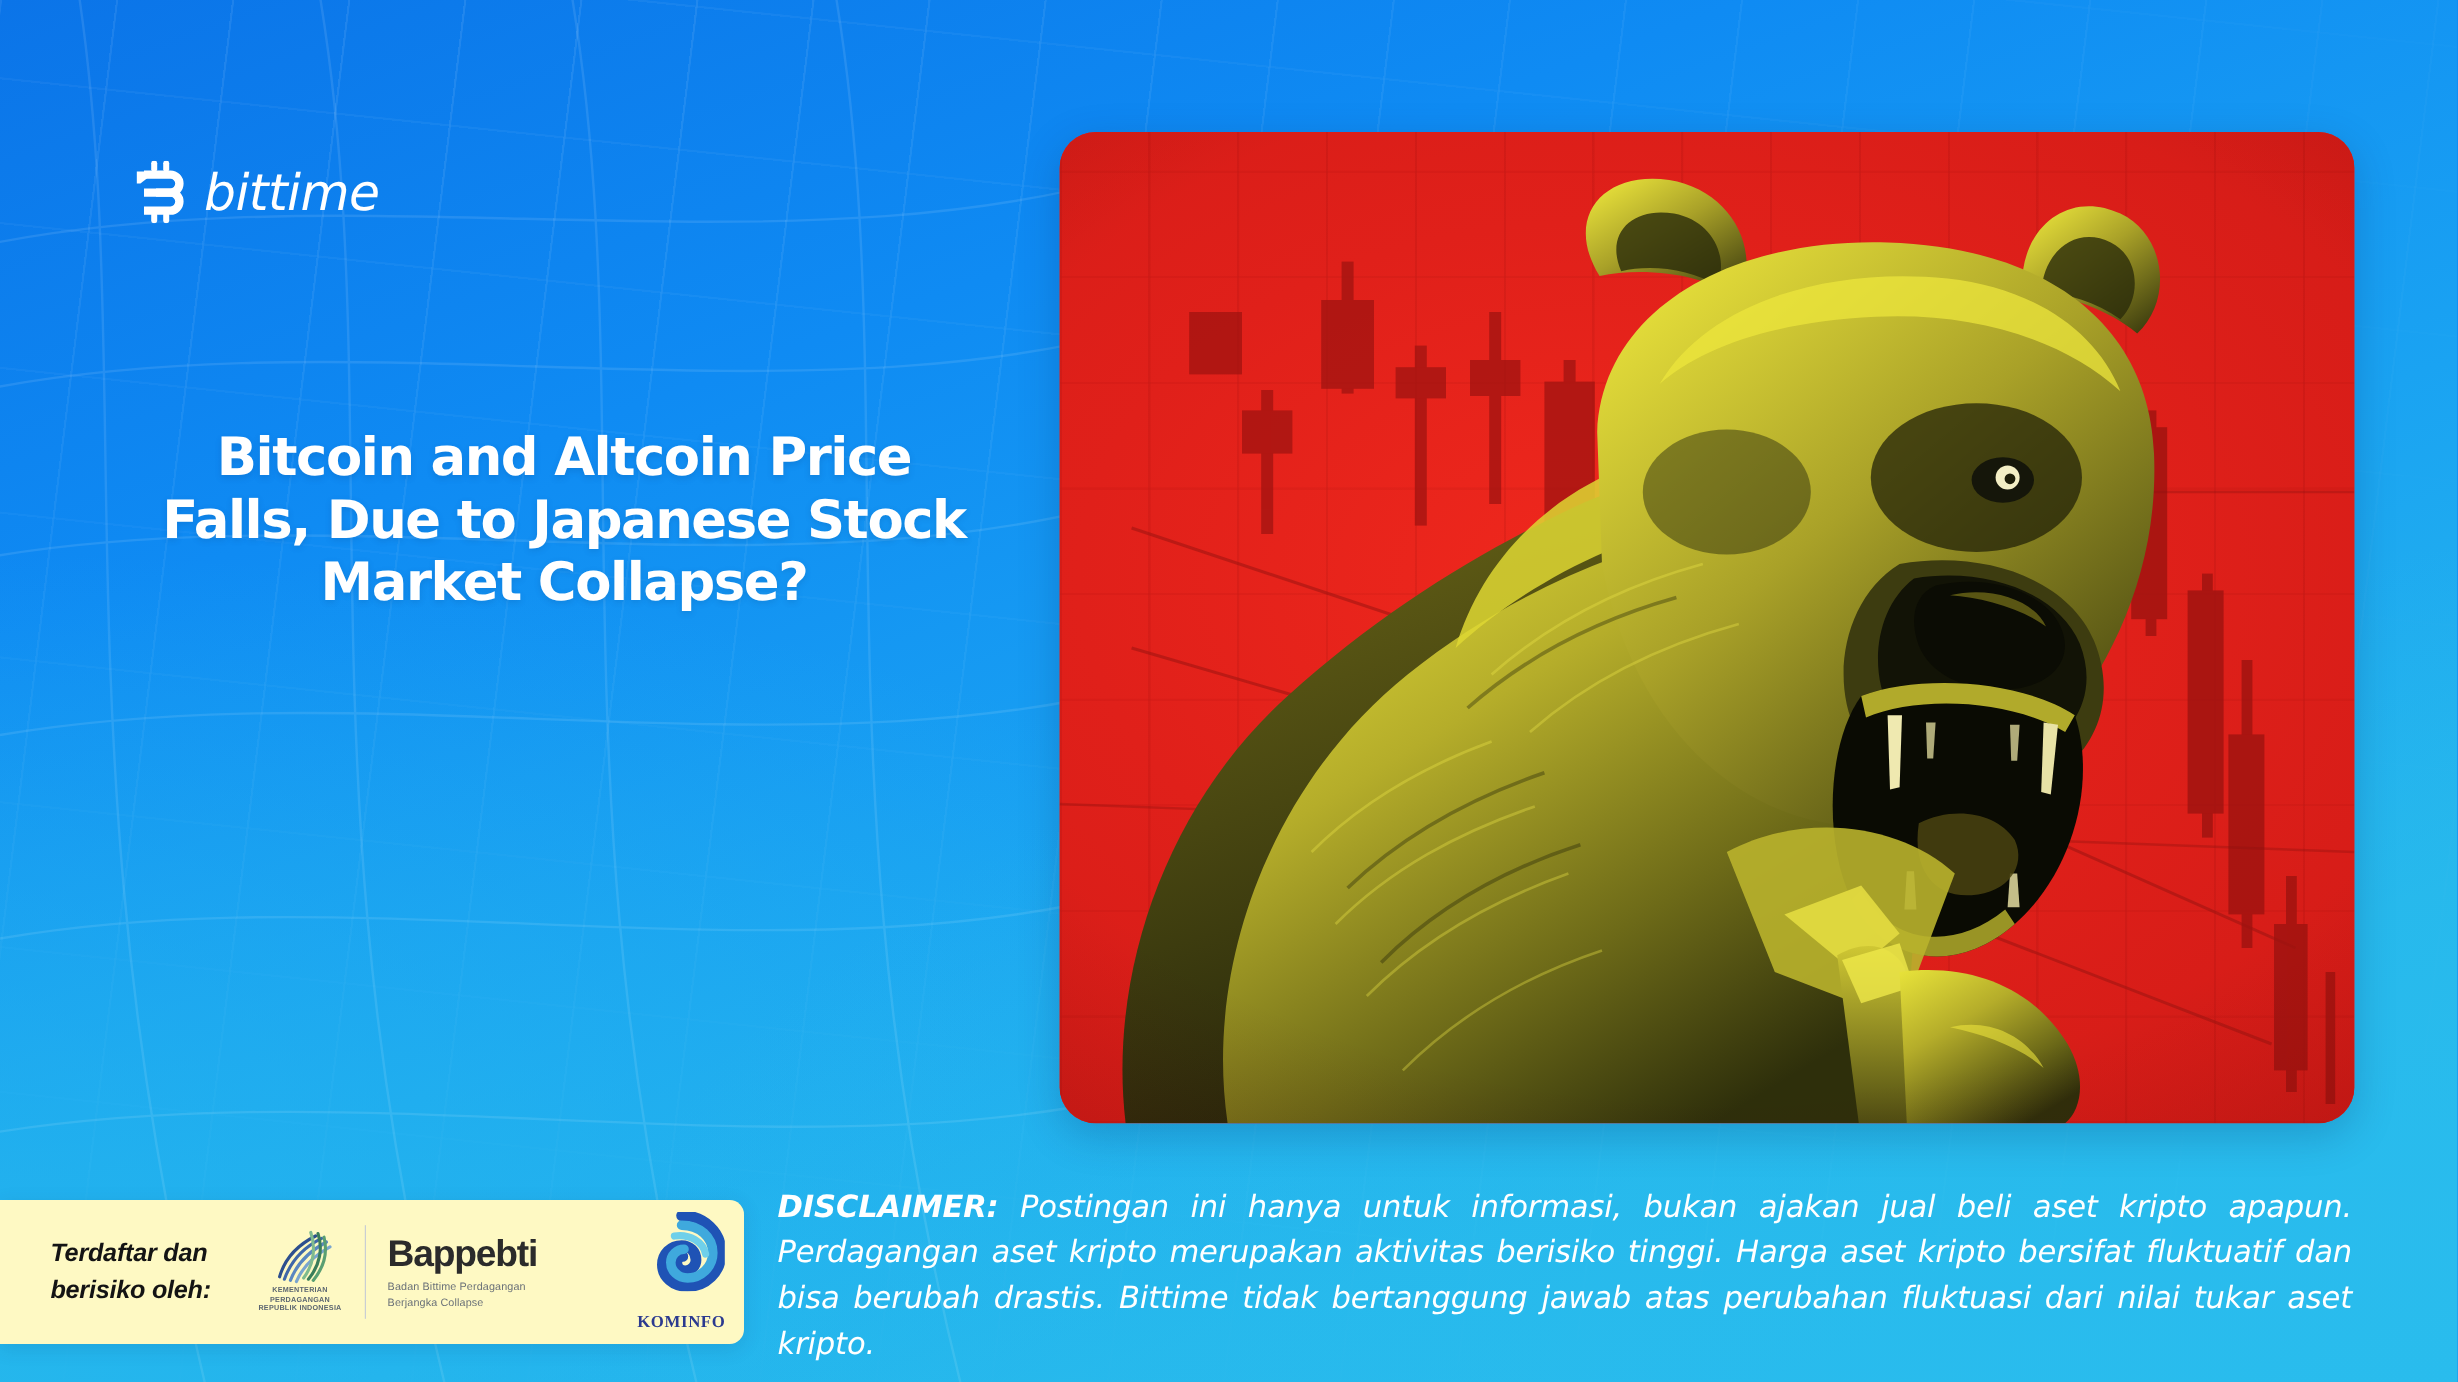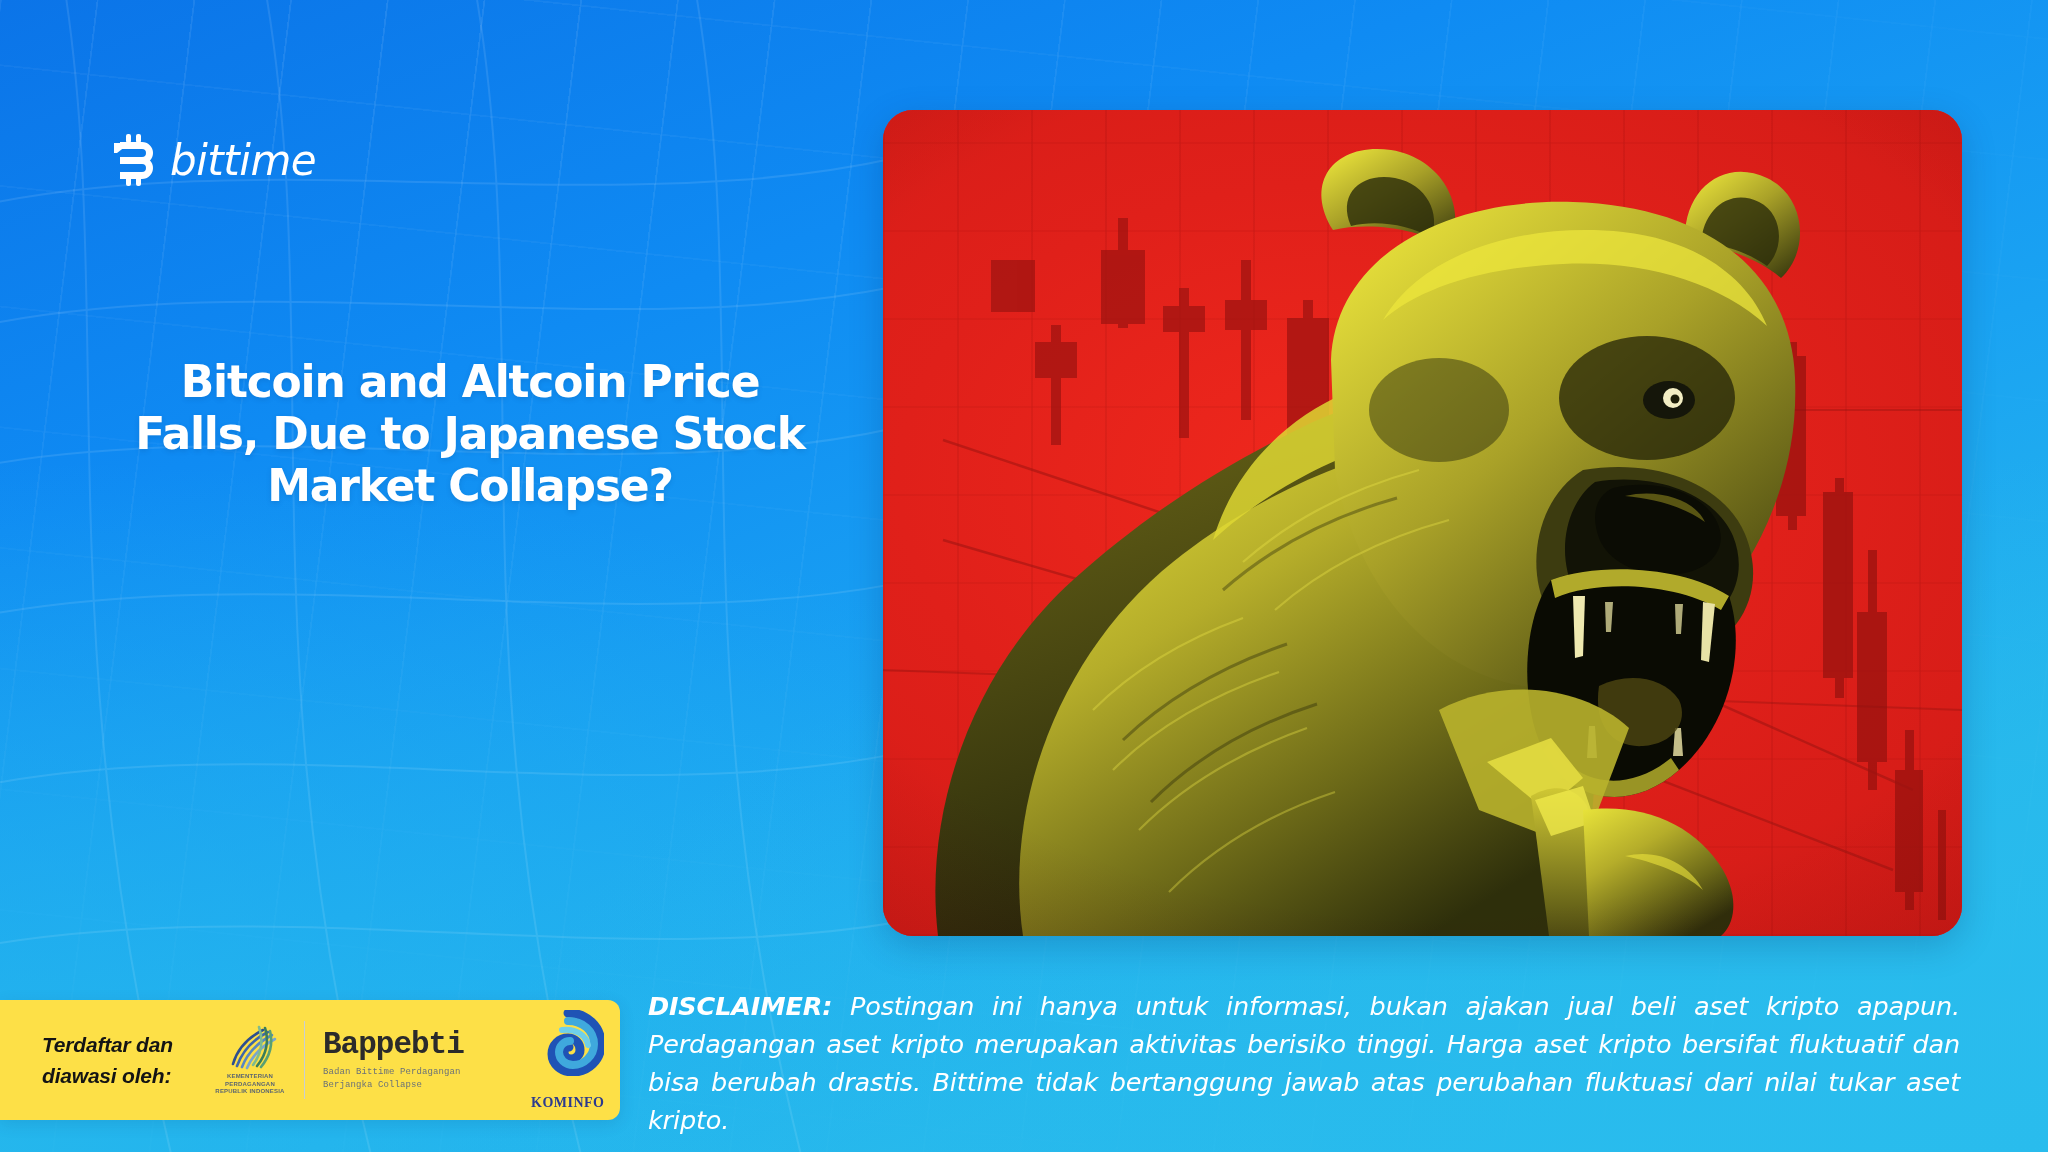--- a/index.html
+++ b/index.html
@@ -69,32 +69,32 @@
   .hero-chart { position:absolute; inset:0; }
   .hero-bear  { position:absolute; inset:0; }
   .hero-vig {
     position:absolute; inset:0; pointer-events:none;
     background:radial-gradient(110% 95% at 50% 45%, rgba(0,0,0,0) 55%, rgba(90,6,6,.35) 100%);
   }
 
   
   .badge-bar {
     position:absolute; left:0; top:1000px; width:620px; height:120px;
-    background:#fde047; border-radius:0 12px 12px 0;
+    background:#fef9c3; border-radius:0 12px 12px 0;
     display:flex; align-items:center; gap:0;
     box-shadow:0 4px 16px rgba(0,50,100,.12);
   }
   .badge-lead {
     font-size:21px; font-style:italic; font-weight:bold; color:#141414;
     line-height:1.5; padding-left:42px; width:210px; letter-spacing:-.2px;
   }
   .badge-kemendag { width:80px; display:flex; flex-direction:column; align-items:center; gap:3px; }
   .kemendag-txt { font-size:6px; color:#5c6670; text-align:center; line-height:1.25; letter-spacing:.2px; font-weight:bold; }
   .badge-divider { width:1px; height:78px; background:#c9ced3; margin:0 18px 0 14px; }
-  .badge-bappebti { width:190px;font-family:Liberation Mono, monospace; }
+  .badge-bappebti { width:190px; }
   .bappebti-name { font-size:31px; font-weight:bold; color:#2b2b2b; letter-spacing:-1px; line-height:1; }
   .bappebti-sub  { font-size:9px; color:#6a7178; line-height:1.35; margin-top:6px; letter-spacing:.1px; }
   .badge-kominfo { display:flex; flex-direction:column; align-items:center; gap:19px; margin-left:18px; }
   .kominfo-txt { font-size:14px; color:#2b3a8f; font-weight:bold; letter-spacing:.5px; font-family:"Liberation Serif", serif; }
 
   
   .disclaimer {
     position:absolute; left:648px; top:988px; width:1312px;
     color:#ffffff; font-size:25.5px; line-height:1.49;
     font-style:italic; text-align:justify;
@@ -294,21 +294,21 @@
       <path d="M340 480 C 390 436, 450 406, 514 388"></path>
     </g>
   </svg>
 
   <div class="hero-vig"></div>
 </div>
 
 <div class="badge-bar">
   <div class="badge-lead">
     <div>Terdaftar dan</div>
-    <div>diawasi oleh:</div>
+    <div>berisiko oleh:</div>
   </div>
 
   <div class="badge-kemendag">
     <svg width="54" height="46" viewBox="0 0 54 46">
       <g fill="none" stroke-width="2.6" stroke-linecap="round">
         <path d="M10 40 C 14 26, 24 14, 40 6" stroke="#2d4f8e"></path>
         <path d="M14 42 C 19 28, 29 16, 45 8" stroke="#3f67a8"></path>
         <path d="M19 43 C 24 30, 34 19, 49 11" stroke="#5a87c0"></path>
         <path d="M24 44 C 29 32, 39 22, 52 15" stroke="#7aa5cf"></path>
         <path d="M42 4  C 46 16, 44 30, 34 42" stroke="#3a7d5a"></path>

